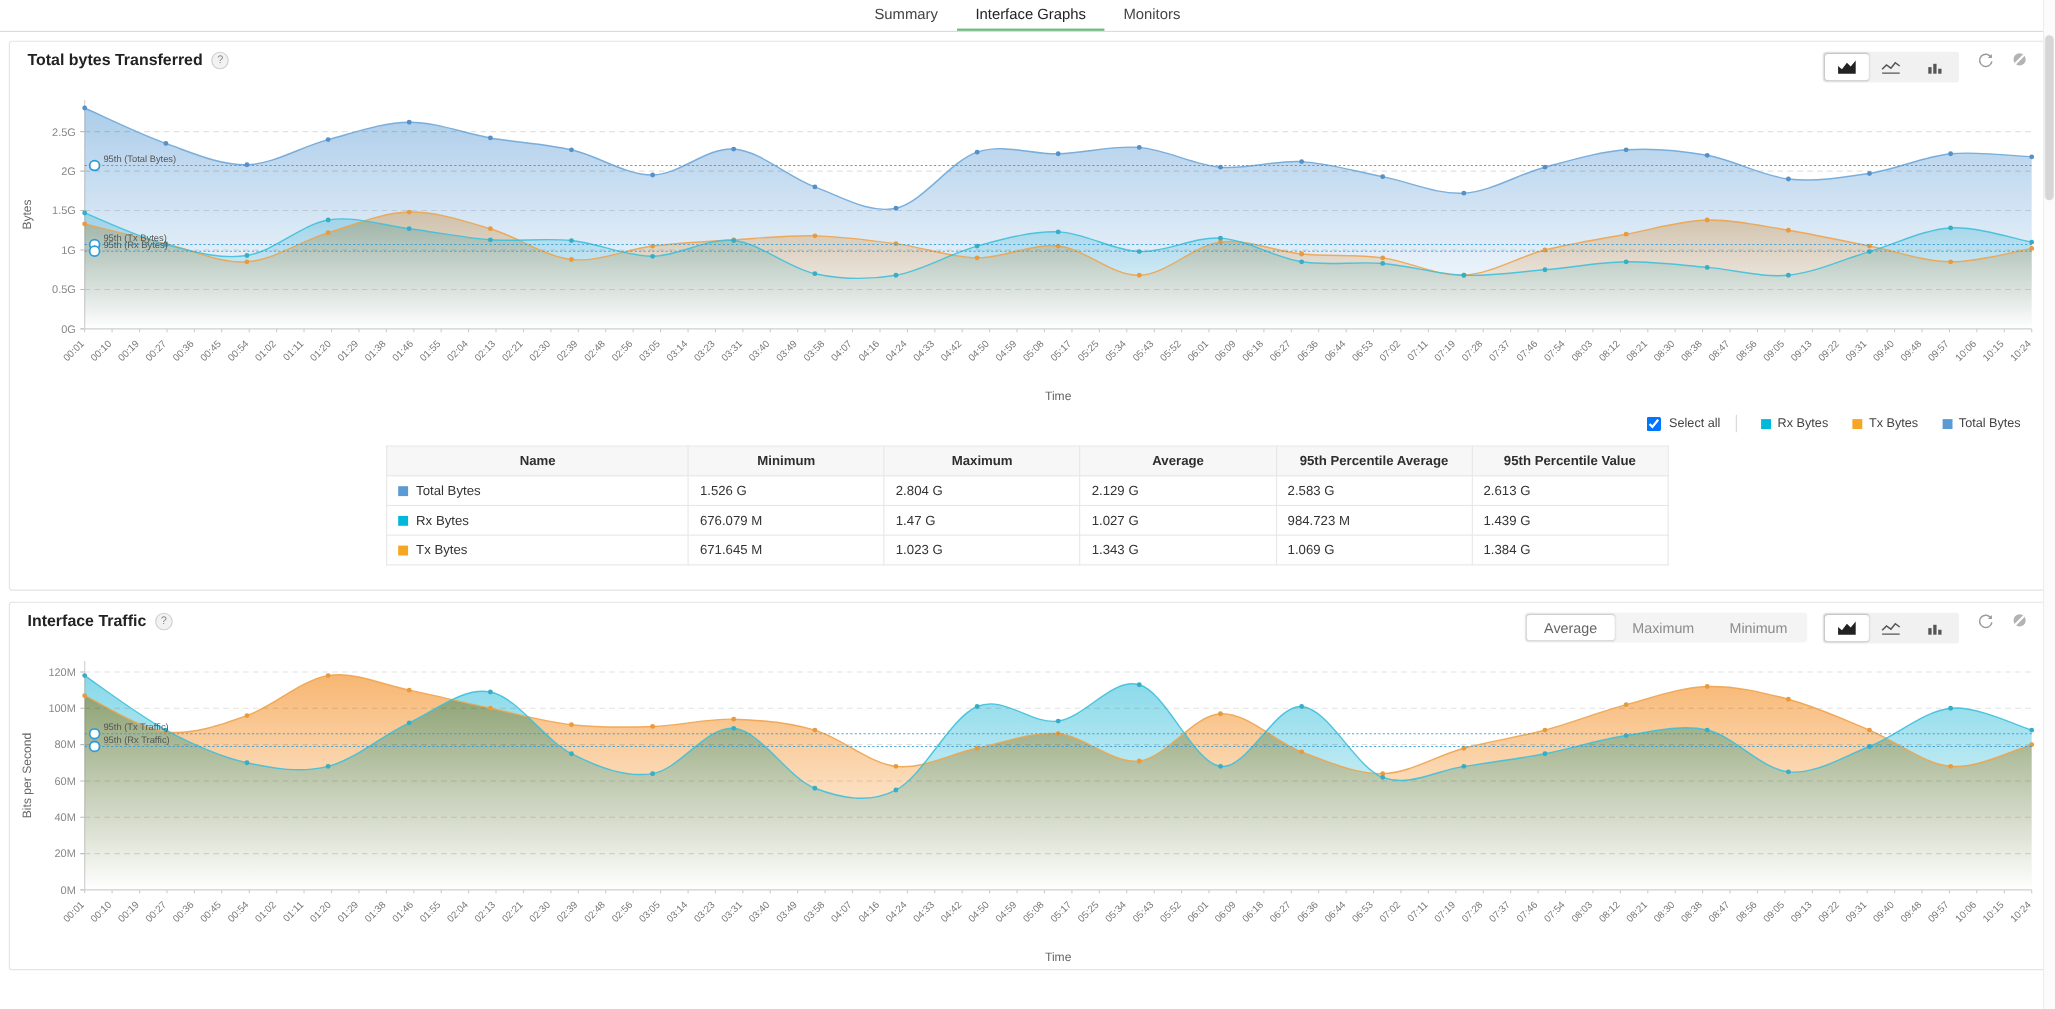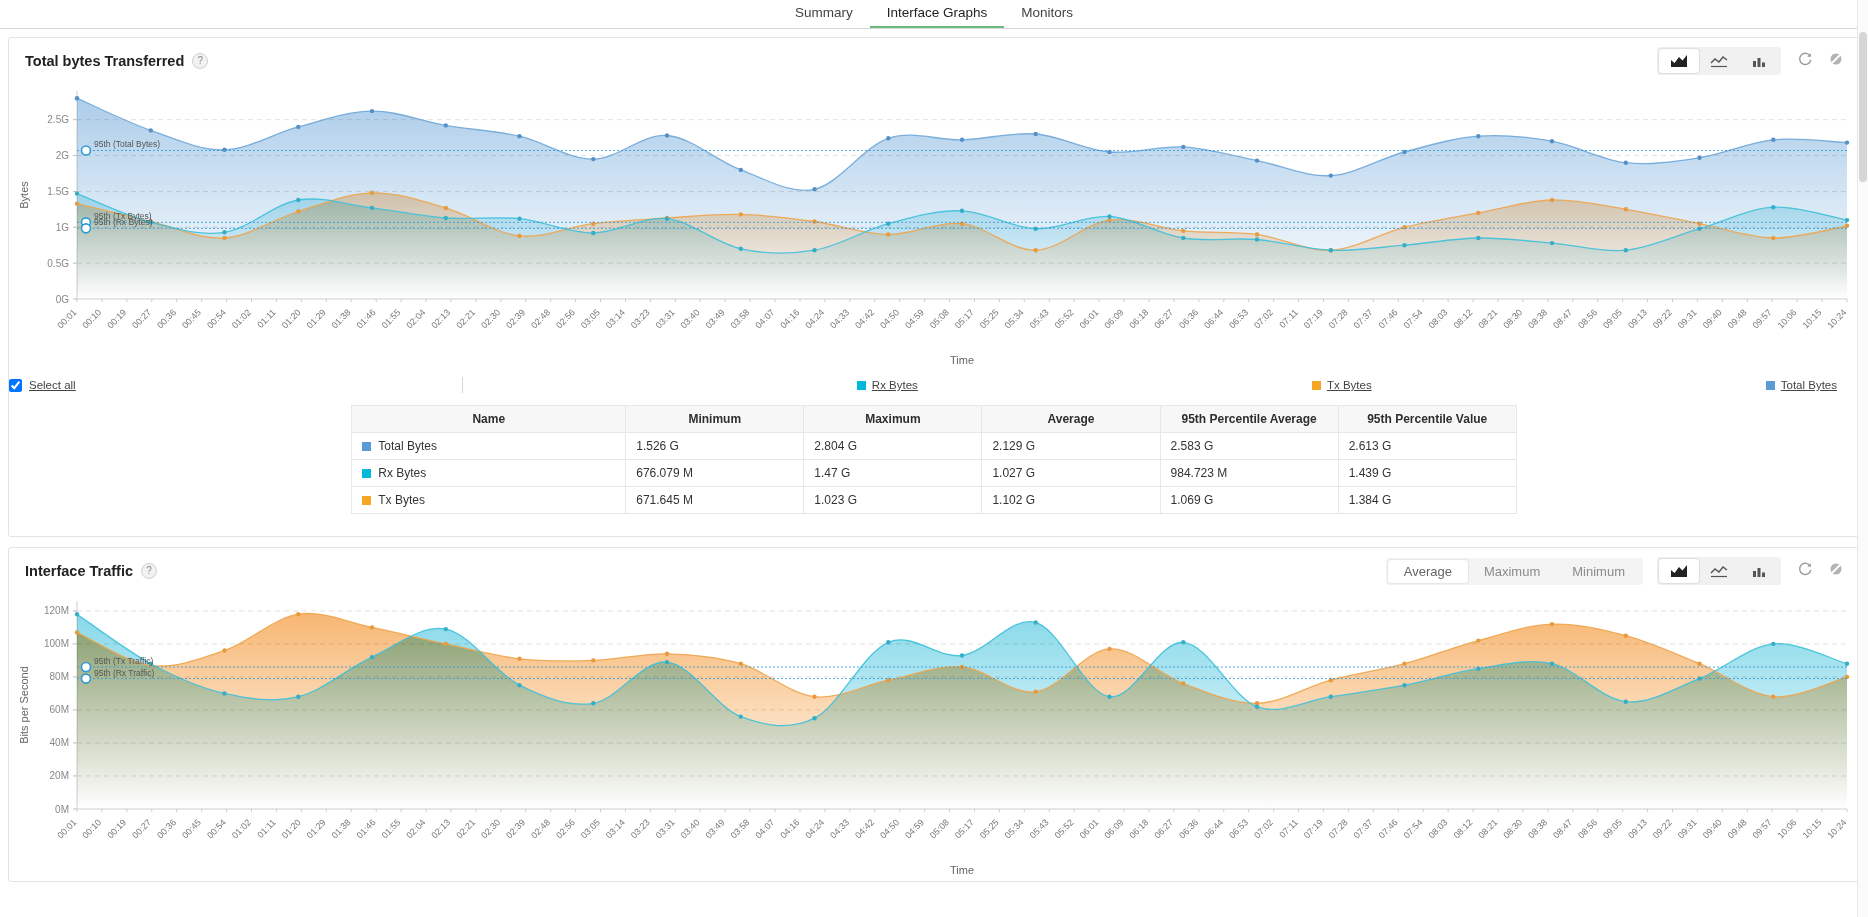--- a/index.html
+++ b/index.html
@@ -9,21 +9,21 @@
   
   .tabbar { height:29px; border-bottom:1px solid #d9d9d9; display:flex;
     justify-content:center; align-items:flex-end; background:#fff; }
   .tab { font-size:13.5px; color:#444; padding:0 17px; line-height:26px;
     border-bottom:2px solid transparent; cursor:pointer;margin-top:36px; }
   .tab.active { border-bottom-color:#6cba7d; color:#222;text-align:right; }
 
   
   .panel { margin:8px 8px 10px 8px; border:1px solid #e4e4e4; border-radius:3px;
     background:#fff; }
-  .panel-header { display:flex; align-items:center; padding:9px 16px 6px 16px; }
+  .panel-header { display:flex; align-items:flex-start; padding:9px 16px 6px 16px; }
   .panel-title { font-size:14.5px; font-weight:bold; color:#222; }
   .help-badge { width:16px; height:16px; border-radius:50%; background:#f2f2f2;
     border:1px solid #cfcfcf; color:#888; font-size:10px; line-height:14px;
     text-align:center; margin-left:8px; cursor:pointer; }
   .header-spacer { flex:1; }
 
   .seg-group { background:#f1f1f1; border-radius:3px; display:flex; padding:2px; }
   .seg-btn { width:40px; height:24px; display:flex; align-items:center;
     justify-content:center; border-radius:3px; cursor:pointer; }
   .seg-btn.active { background:#fff; box-shadow:0 0 2px rgba(0,0,0,.25); }
@@ -33,22 +33,22 @@
     margin-right:14px; }
   .txt-btn { font-size:13px; color:#8b8b8b; padding:4px 16px; border-radius:3px;
     cursor:pointer; white-space:nowrap; }
   .txt-btn.active { background:#fff; color:#666; box-shadow:0 0 2px rgba(0,0,0,.2); }
 
   .tool-icon { margin-left:16px; cursor:pointer; display:flex; align-items:center; }
 
   .chart-wrap { padding:0 6px; }
 
   
-  .legend-row { display:flex; justify-content:space-between; align-items:center;
-    padding:6px 0 4px 0; font-size:11.5px; color:#444;text-decoration:underline; }
+  .legend-row { display:flex; justify-content:flex-end; align-items:center;
+    padding:6px 0 4px 0; font-size:11.5px; color:#444; }
   .legend-check { display:flex; align-items:center; margin-right:14px; }
   .legend-check input { width:13px; height:13px; margin-right:7px; cursor:pointer; }
   .legend-divider { width:1px; height:16px; background:#d8d8d8; margin-right:22px; }
   .legend-item { display:flex; align-items:center; margin-right:22px; cursor:pointer; }
   .legend-swatch { width:9px; height:9px; margin-right:6px; display:inline-block; }
 
   
   .stats-table { width:63%; margin:8px auto 22px auto; border-collapse:collapse;
     font-size:12px; color:#333; }
   .stats-table th, .stats-table td { border:1px solid #e7e7e7; padding:6px 10px;
@@ -442,21 +442,21 @@
         <td>676.079 M</td>
         <td>1.47 G</td>
         <td>1.027 G</td>
         <td>984.723 M</td>
         <td>1.439 G</td>
       </tr>
       <tr>
         <td><span class="cell-swatch" style="background: rgb(245, 166, 35);"></span><span>Tx Bytes</span></td>
         <td>671.645 M</td>
         <td>1.023 G</td>
-        <td>1.102 G</td>
+        <td>1.343 G</td>
         <td>1.069 G</td>
         <td>1.384 G</td>
       </tr>
     </tbody>
   </table>
 </div>
 
 <div class="panel">
   <div class="panel-header">
     <span class="panel-title">Interface Traffic</span>

